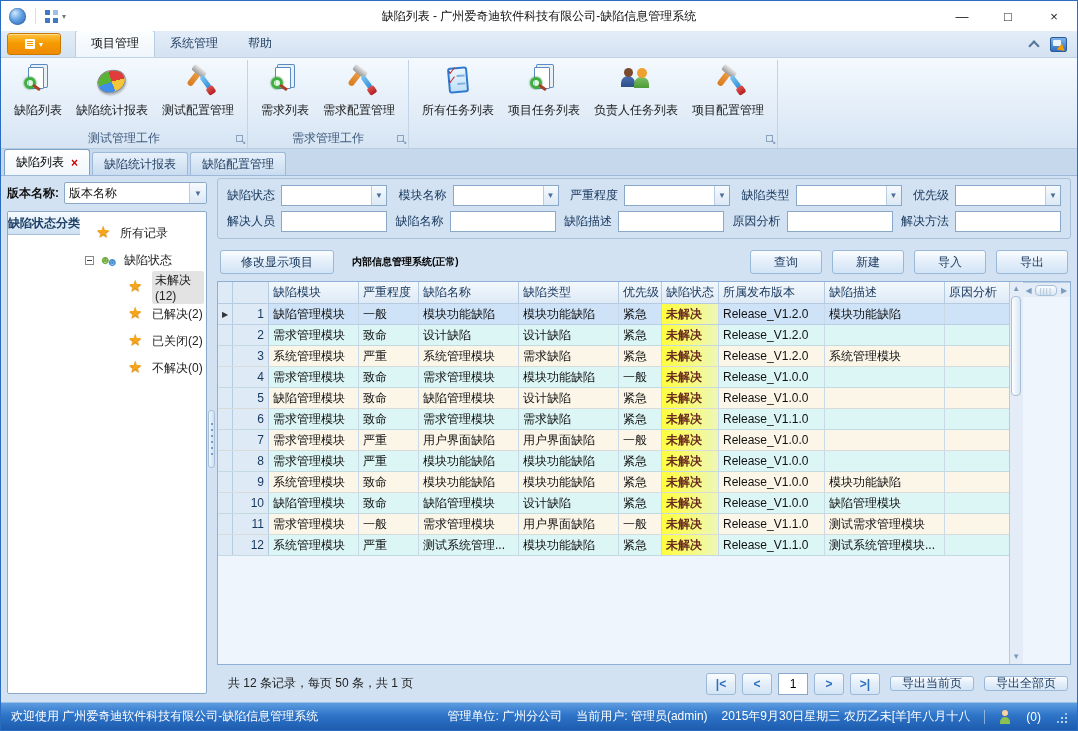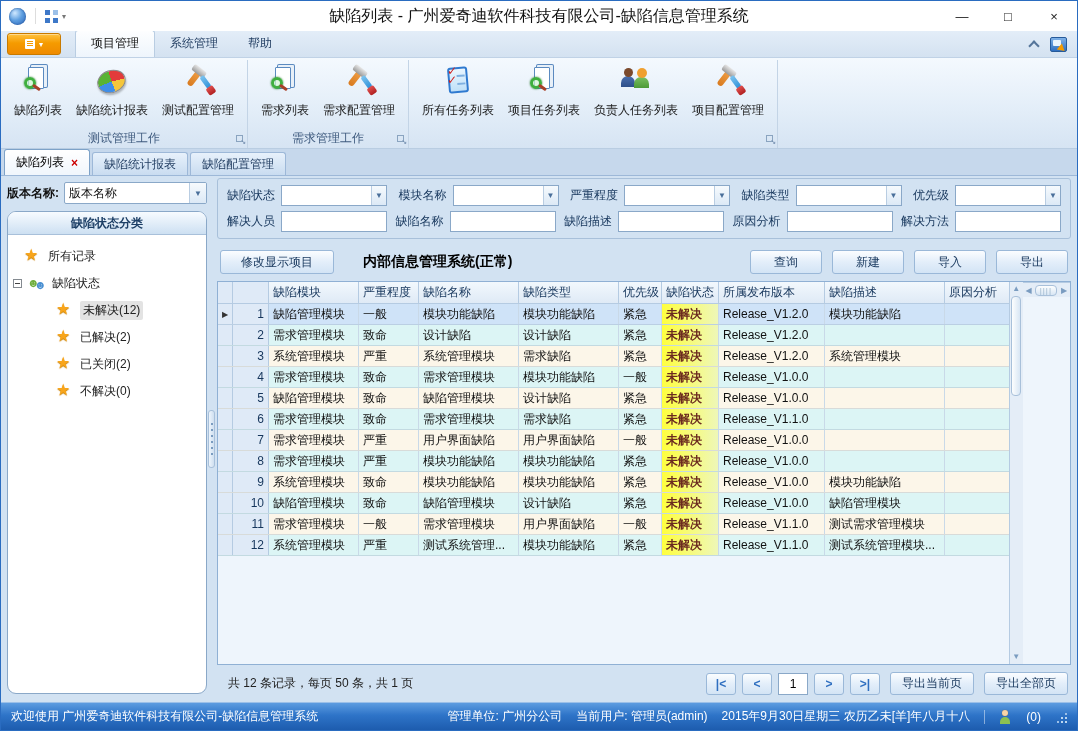--- a/index.html
+++ b/index.html
@@ -7,21 +7,21 @@
 body{font-family:"Liberation Sans","DejaVu Sans",sans-serif;font-size:12px;color:#111;background:#d2e2f2}
 .window{width:1078px;height:731px;border:1px solid #2a6cc0;display:flex;flex-direction:column;background:#d2e2f2;overflow:hidden}
 
 
 .titlebar{height:30px;min-height:30px;background:#fff;display:flex;align-items:center;padding-left:8px;position:relative}
 .globe{width:17px;height:17px;border-radius:50%;background:radial-gradient(circle at 35% 30%,#cfe8ff,#5f9fe0 45%,#2a62b8);box-shadow:inset 0 0 2px #1c4c90}
 .tb-sep{width:1px;height:16px;background:#ddd;margin:0 9px}
 .grid-ico{width:13px;height:13px;position:relative}
 .grid-ico::before{content:"";position:absolute;left:0;top:0;width:5px;height:5px;background:#3e78c8;box-shadow:8px 0 0 #9cc0e8,0 8px 0 #3e78c8,8px 8px 0 #3e78c8}
 .tb-caret{color:#777;font-size:8px;margin-left:4px}
-.tb-title{position:absolute;left:0;right:0;text-align:center;font-size:16px;color:#111;pointer-events:none}
+.tb-title{position:absolute;left:0;right:0;text-align:center;font-size:12px;color:#111;pointer-events:none}
 .win-btns{margin-left:auto;display:flex;height:100%}
 .win-btn{width:46px;height:100%;display:flex;align-items:center;justify-content:center;font-size:13px;color:#222}
 
 
 .rtabs{height:27px;min-height:27px;background:linear-gradient(#e3edf8,#d4e2f1);display:flex;align-items:flex-end;padding:0 10px 0 6px;border-bottom:1px solid #c0d2e6}
 .app-btn{width:54px;height:22px;margin-right:14px;align-self:center;border-radius:3px;background:linear-gradient(#ffc341,#f59b00 45%,#ef8a00);border:1px solid #c87a00;display:flex;align-items:center;justify-content:center;gap:4px;box-shadow:inset 0 1px 0 #ffda8e}
 .app-glyph{width:10px;height:10px;background:#fff;border-radius:1px;position:relative}
 .app-glyph::before{content:"";position:absolute;left:2px;top:2px;width:6px;height:1px;background:#f59b00;box-shadow:0 2px 0 #f59b00,0 4px 0 #f59b00}
 .app-caret{color:#fff;font-size:8px}
 .rtab{padding:4px 15px 5px;font-size:12px;color:#1e3a5f;cursor:default}
@@ -72,21 +72,21 @@
 
 
 .content{flex:1;display:flex;overflow:hidden;background:#d2e2f2}
 .sidebar{width:206px;min-width:206px;display:flex;flex-direction:column;padding:6px 0 8px 6px}
 .version-row{display:flex;align-items:center;gap:5px;margin-bottom:7px}
 .version-label{font-weight:bold;white-space:nowrap}
 .combo{height:22px;background:#fff;border:1px solid #8aa8c8;display:flex;align-items:center;border-radius:2px;overflow:hidden}
 .version-row .combo{flex:1}
 .combo-text{flex:1;padding:0 4px;white-space:nowrap;overflow:hidden}
 .combo-btn{width:17px;height:100%;background:linear-gradient(#f6fafd,#dce9f6);border-left:1px solid #b9cde2;display:flex;align-items:center;justify-content:center;color:#4a6f9a;font-size:8px}
-.panel{flex:1;border:1px solid #8aa8c8;background:#fff;display:flex;flex-direction:column;border-radius:9px;overflow:hidden}
+.panel{flex:1;border:1px solid #8aa8c8;background:#fff;display:flex;flex-direction:row;border-radius:2px;overflow:hidden}
 .panel-header{height:23px;min-height:23px;background:linear-gradient(#f7fbff,#cde0f2);border-bottom:1px solid #a8c0da;display:flex;align-items:center;justify-content:center;font-weight:bold;color:#1d3f66}
 .tree{flex:1;padding:8px 2px;overflow:hidden}
 .tree-item{display:flex;align-items:center;height:27px;gap:6px;color:#222}
 .tree-item.lv1{padding-left:14px}
 .tree-item.lv2{padding-left:46px}
 .tree-item.expanded{padding-left:3px}
 .expander{display:none;width:9px;height:9px;border:1px solid #848a90;background:#fff;position:relative}
 .expander::before{content:"";position:absolute;left:1px;top:3px;width:5px;height:1px;background:#444}
 .tree-item.expanded .expander{display:block}
 .ticon{width:18px;height:17px;position:relative;display:inline-block;flex-shrink:0}
@@ -104,21 +104,21 @@
 .main{flex:1;display:flex;flex-direction:column;padding:2px 6px 0 2px;overflow:hidden}
 .filters{border:1px solid #a8c0da;border-radius:3px;padding:6px 9px;display:flex;flex-direction:column;gap:5px}
 .frow{display:flex;justify-content:space-between}
 .funit{display:flex;align-items:center;gap:6px}
 .flabel{color:#16365c;white-space:nowrap}
 .fbox{width:106px;height:21px;background:#fff;border:1px solid #8aa8c8;display:flex;overflow:hidden}
 .fbox .combo-btn{width:15px}
 .toolbar{margin-top:11px;display:flex;align-items:center;gap:10px;padding:0 3px}
 .btn{height:24px;padding:0 14px;background:linear-gradient(#fbfdff,#e3eefa 50%,#d3e4f5);border:1px solid #9ab8d8;border-radius:3px;color:#16365c;display:flex;align-items:center;justify-content:center;white-space:nowrap}
 .modify-btn{width:114px}
-.sys-title{font-weight:bold;font-size:14px;color:#000;margin-left:19px}
+.sys-title{font-weight:bold;font-size:10px;color:#000;margin-left:8px}
 .toolbar-spacer{flex:1}
 .tb-btn{width:72px}
 
 
 .grid{margin-top:7px;flex:1;border:1px solid #8fb0d4;background:#eef5fc;display:flex;flex-direction:row;overflow:hidden}
 .grid-inner{flex:1;display:flex;overflow:hidden}
 .grid-cols{flex:1;display:flex;flex-direction:column;overflow:hidden}
 .thead{display:flex;height:22px;min-height:22px;background:linear-gradient(#f2f8fd,#dfeaf6);border-bottom:1px solid #b5cbe2;color:#16365c}
 .cell{padding:0 4px;display:flex;align-items:center;border-right:1px solid #c9d9e8;white-space:nowrap;overflow:hidden}
 .thead .cell{border-right:1px solid #b5cbe2}
@@ -148,21 +148,21 @@
 .hs-thumb{width:68%;height:11px;background:linear-gradient(#fdfefe,#d8e6f4);border:1px solid #a8c0da;border-radius:4px;display:flex;align-items:center;justify-content:center;color:#9ab4cc;font-size:8px}
 .hs-thumb::after{content:"||||";letter-spacing:1px}
 .hs-track{flex:1}
 
 
 .pager{height:37px;min-height:37px;display:flex;align-items:center;gap:6px;padding:0 3px}
 .pager-summary{margin-left:8px;color:#222}
 .pager-spacer{flex:1}
 .pg-btn{width:30px;height:22px;padding:0;color:#2f6fc0;font-weight:bold}
 .pg-input{width:30px;height:22px;border:1px solid #8aa8c8;text-align:center;font-size:12px;font-family:inherit}
-.export-btn{height:23px;padding:4px 11px;margin-left:4px}
+.export-btn{height:15px;padding:4px 11px;margin-left:4px}
 
 
 .statusbar{height:28px;min-height:28px;background:linear-gradient(#5d9ce0,#2e74c8 45%,#1d5cae);border-top:1px solid #9cc0e8;display:flex;align-items:center;color:#fff;padding:0 10px;gap:14px}
 .sb-left{flex:1;white-space:nowrap;overflow:hidden}
 .sb-item{white-space:nowrap}
 .sb-divider{width:1px;height:14px;background:rgba(255,255,255,.45)}
 .person-ico{width:13px;height:14px;position:relative;display:inline-block}
 .person-ico::before{content:"";position:absolute;left:3px;top:0;width:6px;height:6px;border-radius:50%;background:#f7d4a8;box-shadow:0 0 1px #7a5a30}
 .person-ico::after{content:"";position:absolute;left:1px;bottom:0;width:10px;height:7px;background:#8cc152;border-radius:5px 5px 0 0}
 .sb-grip{width:12px;height:12px;position:relative}

